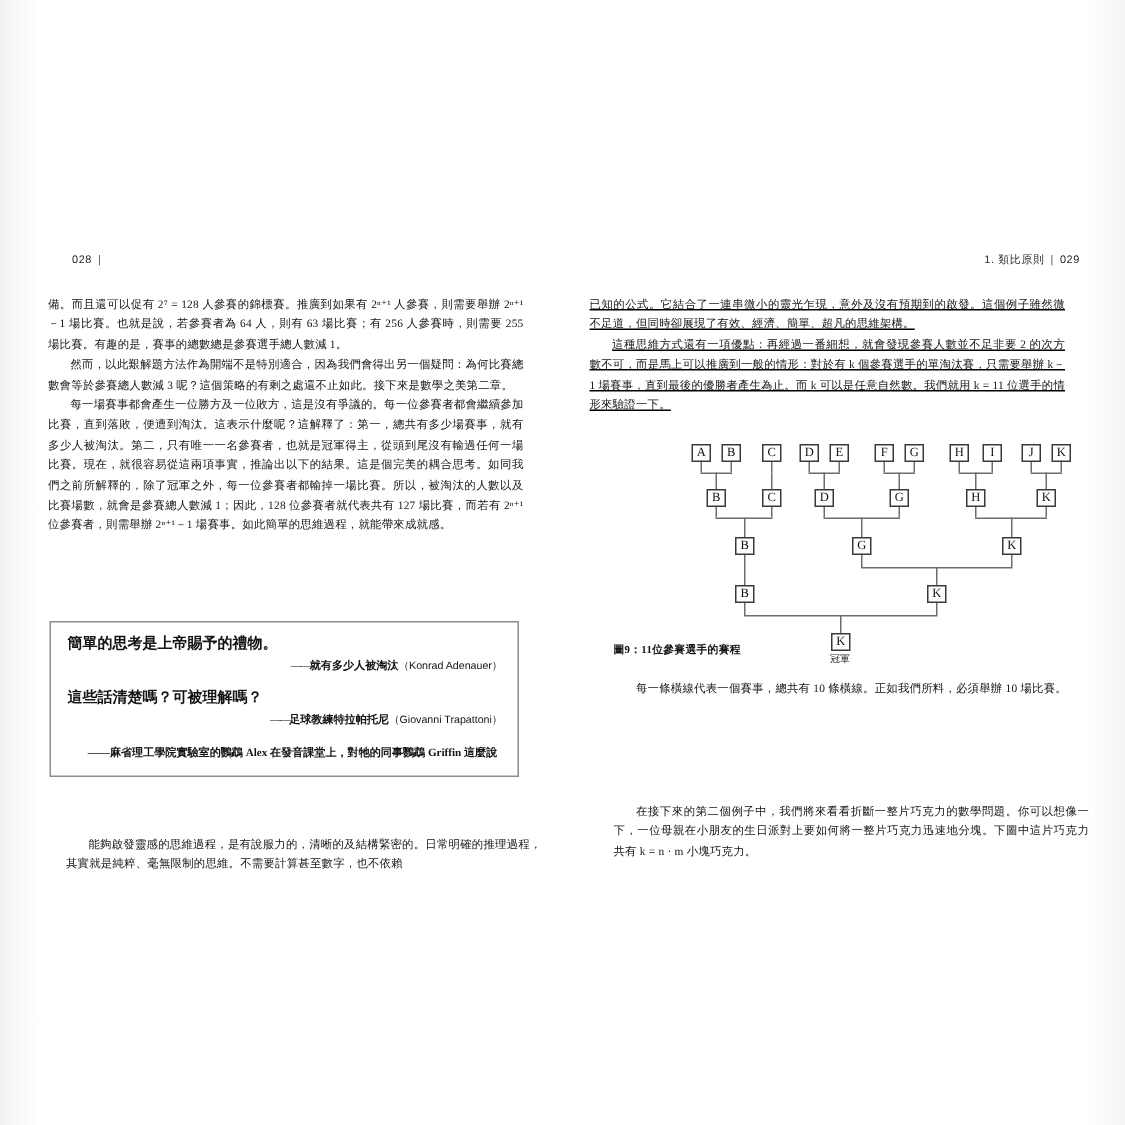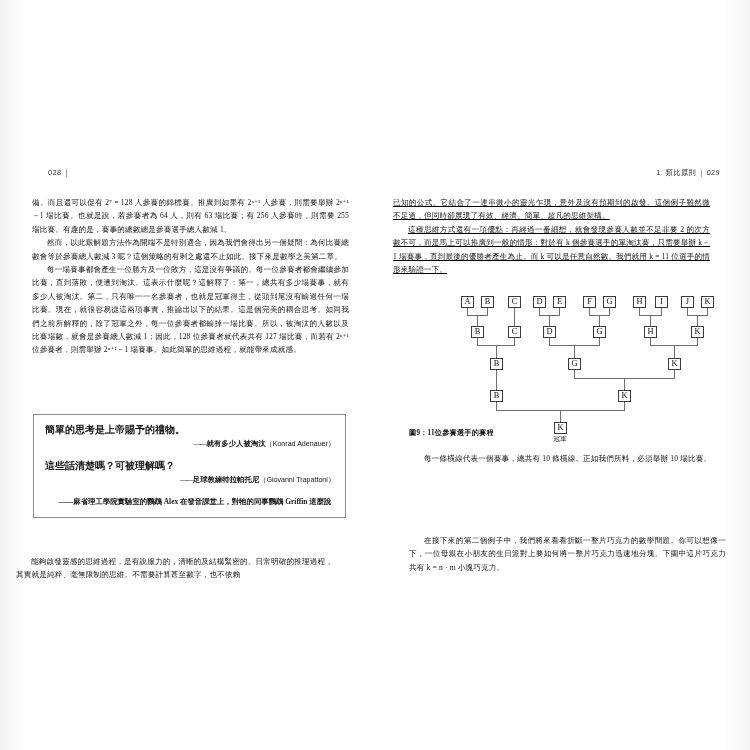--- a/index.html
+++ b/index.html
@@ -89,24 +89,23 @@
   .q-attrib-left{
     text-align:center;
     text-indent:10px;
   }
   .q-attrib-wrap{
     font-size:7.4px;line-height:12.6px;color:#141414;font-weight:bold;
   }
 
   .tail{
     position:absolute;
-    left:16px;
+    left:44px;
     top:556px;
     width:317px;
-    font-family:Liberation Mono, monospace;
   }
 
   
   .figure{
     position:absolute;
     left:409px;
     top:296px;
     width:317px;
     height:150px;
   }

